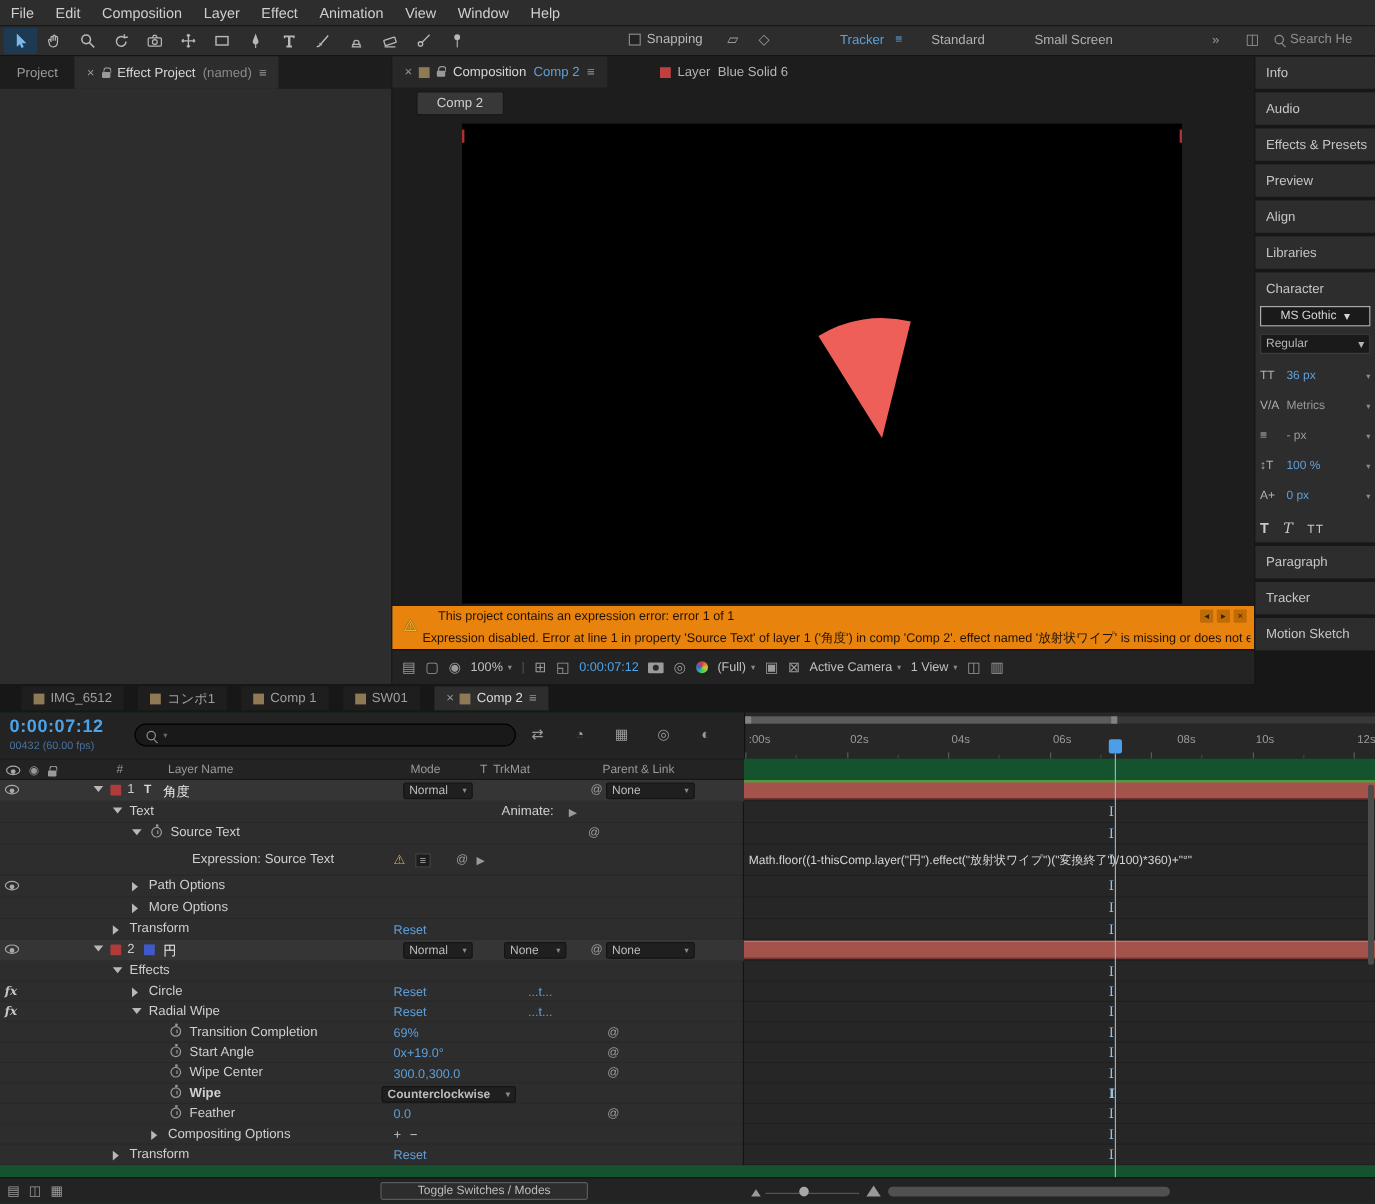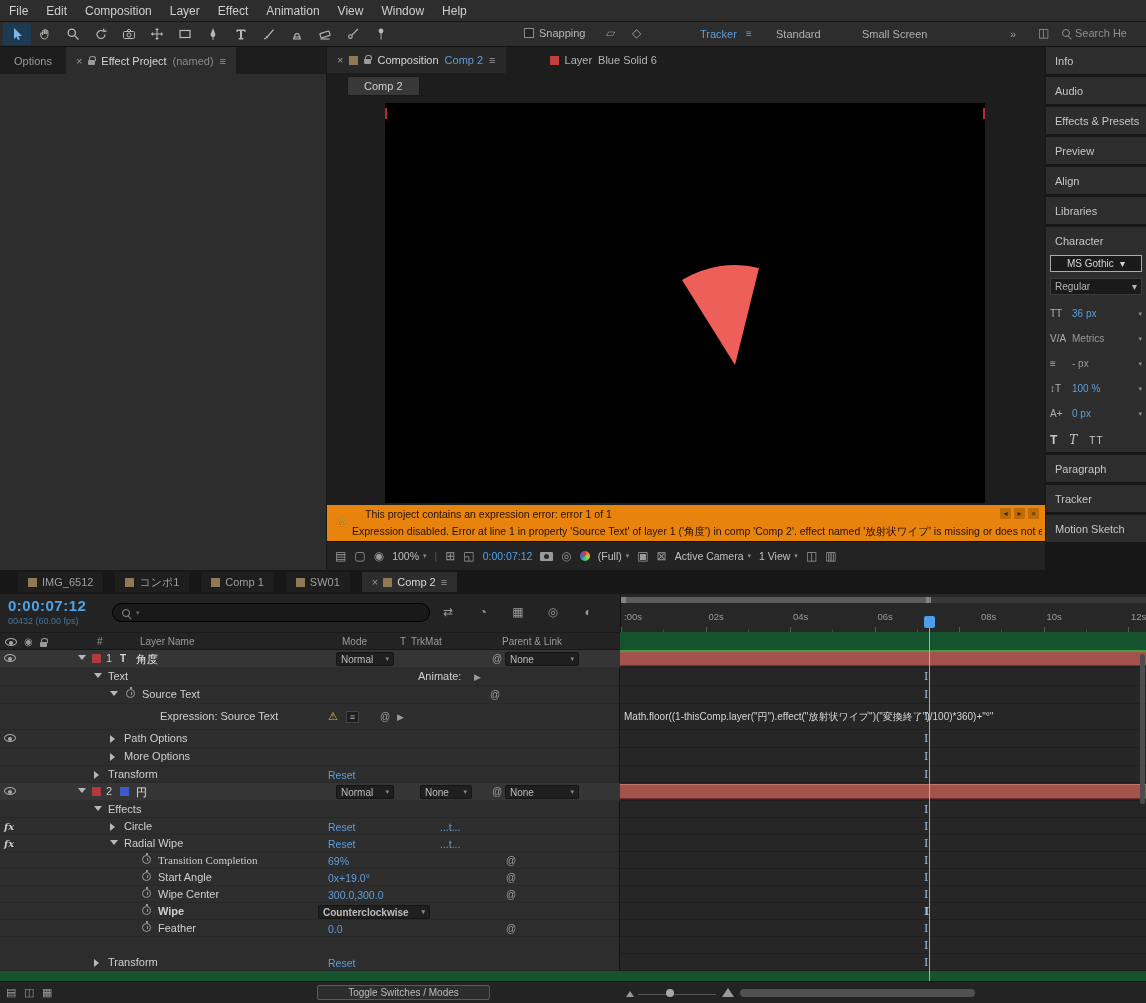--- a/index.html
+++ b/index.html
@@ -274,21 +274,21 @@
       <span style="color:#8f8f8f">Search He</span>
     </div>
   <span class="ws active" style="left: 700px;">Tracker</span>
       <span class="wsmenu" style="left: 746px;">≡</span>
       <span class="ws" style="left: 776px;">Standard</span>
       <span class="ws" style="left: 862px;">Small Screen</span>
     </div>
 
   <div id="lpanel">
     <div class="phdr">
-      <span class="ptab-inactive">Options</span>
+      <span class="ptab-inactive">Project</span>
       <div class="ptab-active">
         <span class="xglyph">×</span>
         <span class="icon-lock"></span>
         <span>Effect Project</span>
         <span class="dimtxt">(named)</span>
         <span class="menuglyph">≡</span>
       </div>
     </div>
   </div>
 
@@ -638,21 +638,21 @@
             <span class="val" style="left: 328px; top: 3px;">Reset</span>
             <span class="val" style="left: 440px; top: 3px;">...t...</span>
           </div>
           <div class="row-r">
             <span class="ib" style="left: 304px; top: 1.5px;">I</span>
           </div>
         </div>
         <div class="tl-row" style="height: 17px;">
           <div class="row-l">
             <span class="icon-sw" style="left: 142px; top: 3px;"></span>
-            <span class="rl" style="left: 158px; top: 2px; font-family: Liberation Serif, serif;">Transition Completion</span>
+            <span class="rl" style="left: 158px; top: 2px;">Transition Completion</span>
             <span class="val" style="left: 328px; top: 3px;">69%</span>
             <span class="whipicon" style="left: 506px; top: 3px;">@</span>
           </div>
           <div class="row-r">
             <span class="ib" style="left: 304px; top: 1.5px;">I</span>
           </div>
         </div>
         <div class="tl-row" style="height: 17px;">
           <div class="row-l">
             <span class="icon-sw" style="left: 142px; top: 3px;"></span>
@@ -693,20 +693,25 @@
             <span class="icon-sw" style="left: 142px; top: 3px;"></span>
             <span class="rl" style="left: 158px; top: 2px;">Feather</span>
             <span class="val" style="left: 328px; top: 3px;">0.0</span>
             <span class="whipicon" style="left: 506px; top: 3px;">@</span>
           </div>
           <div class="row-r">
             <span class="ib" style="left: 304px; top: 1.5px;">I</span>
           </div>
         </div>
         <div class="tl-row" style="height: 17px;">
+          <div class="row-l">
+            <span class="twc" style="left: 126px; top: 5px;"></span>
+            <span class="rl" style="left: 140px; top: 2px;">Compositing Options</span>
+            <span class="valp" style="left: 328px; top: 3px;">+ −</span>
+          </div>
           <div class="row-r">
             <span class="ib" style="left: 304px; top: 1.5px;">I</span>
           </div>
         </div>
         <div class="tl-row" style="height: 17px;">
           <div class="row-l">
             <span class="twc" style="left: 94px; top: 5px;"></span>
             <span class="rl" style="left: 108px; top: 2px;">Transform</span>
             <span class="val" style="left: 328px; top: 3px;">Reset</span>
           </div>

